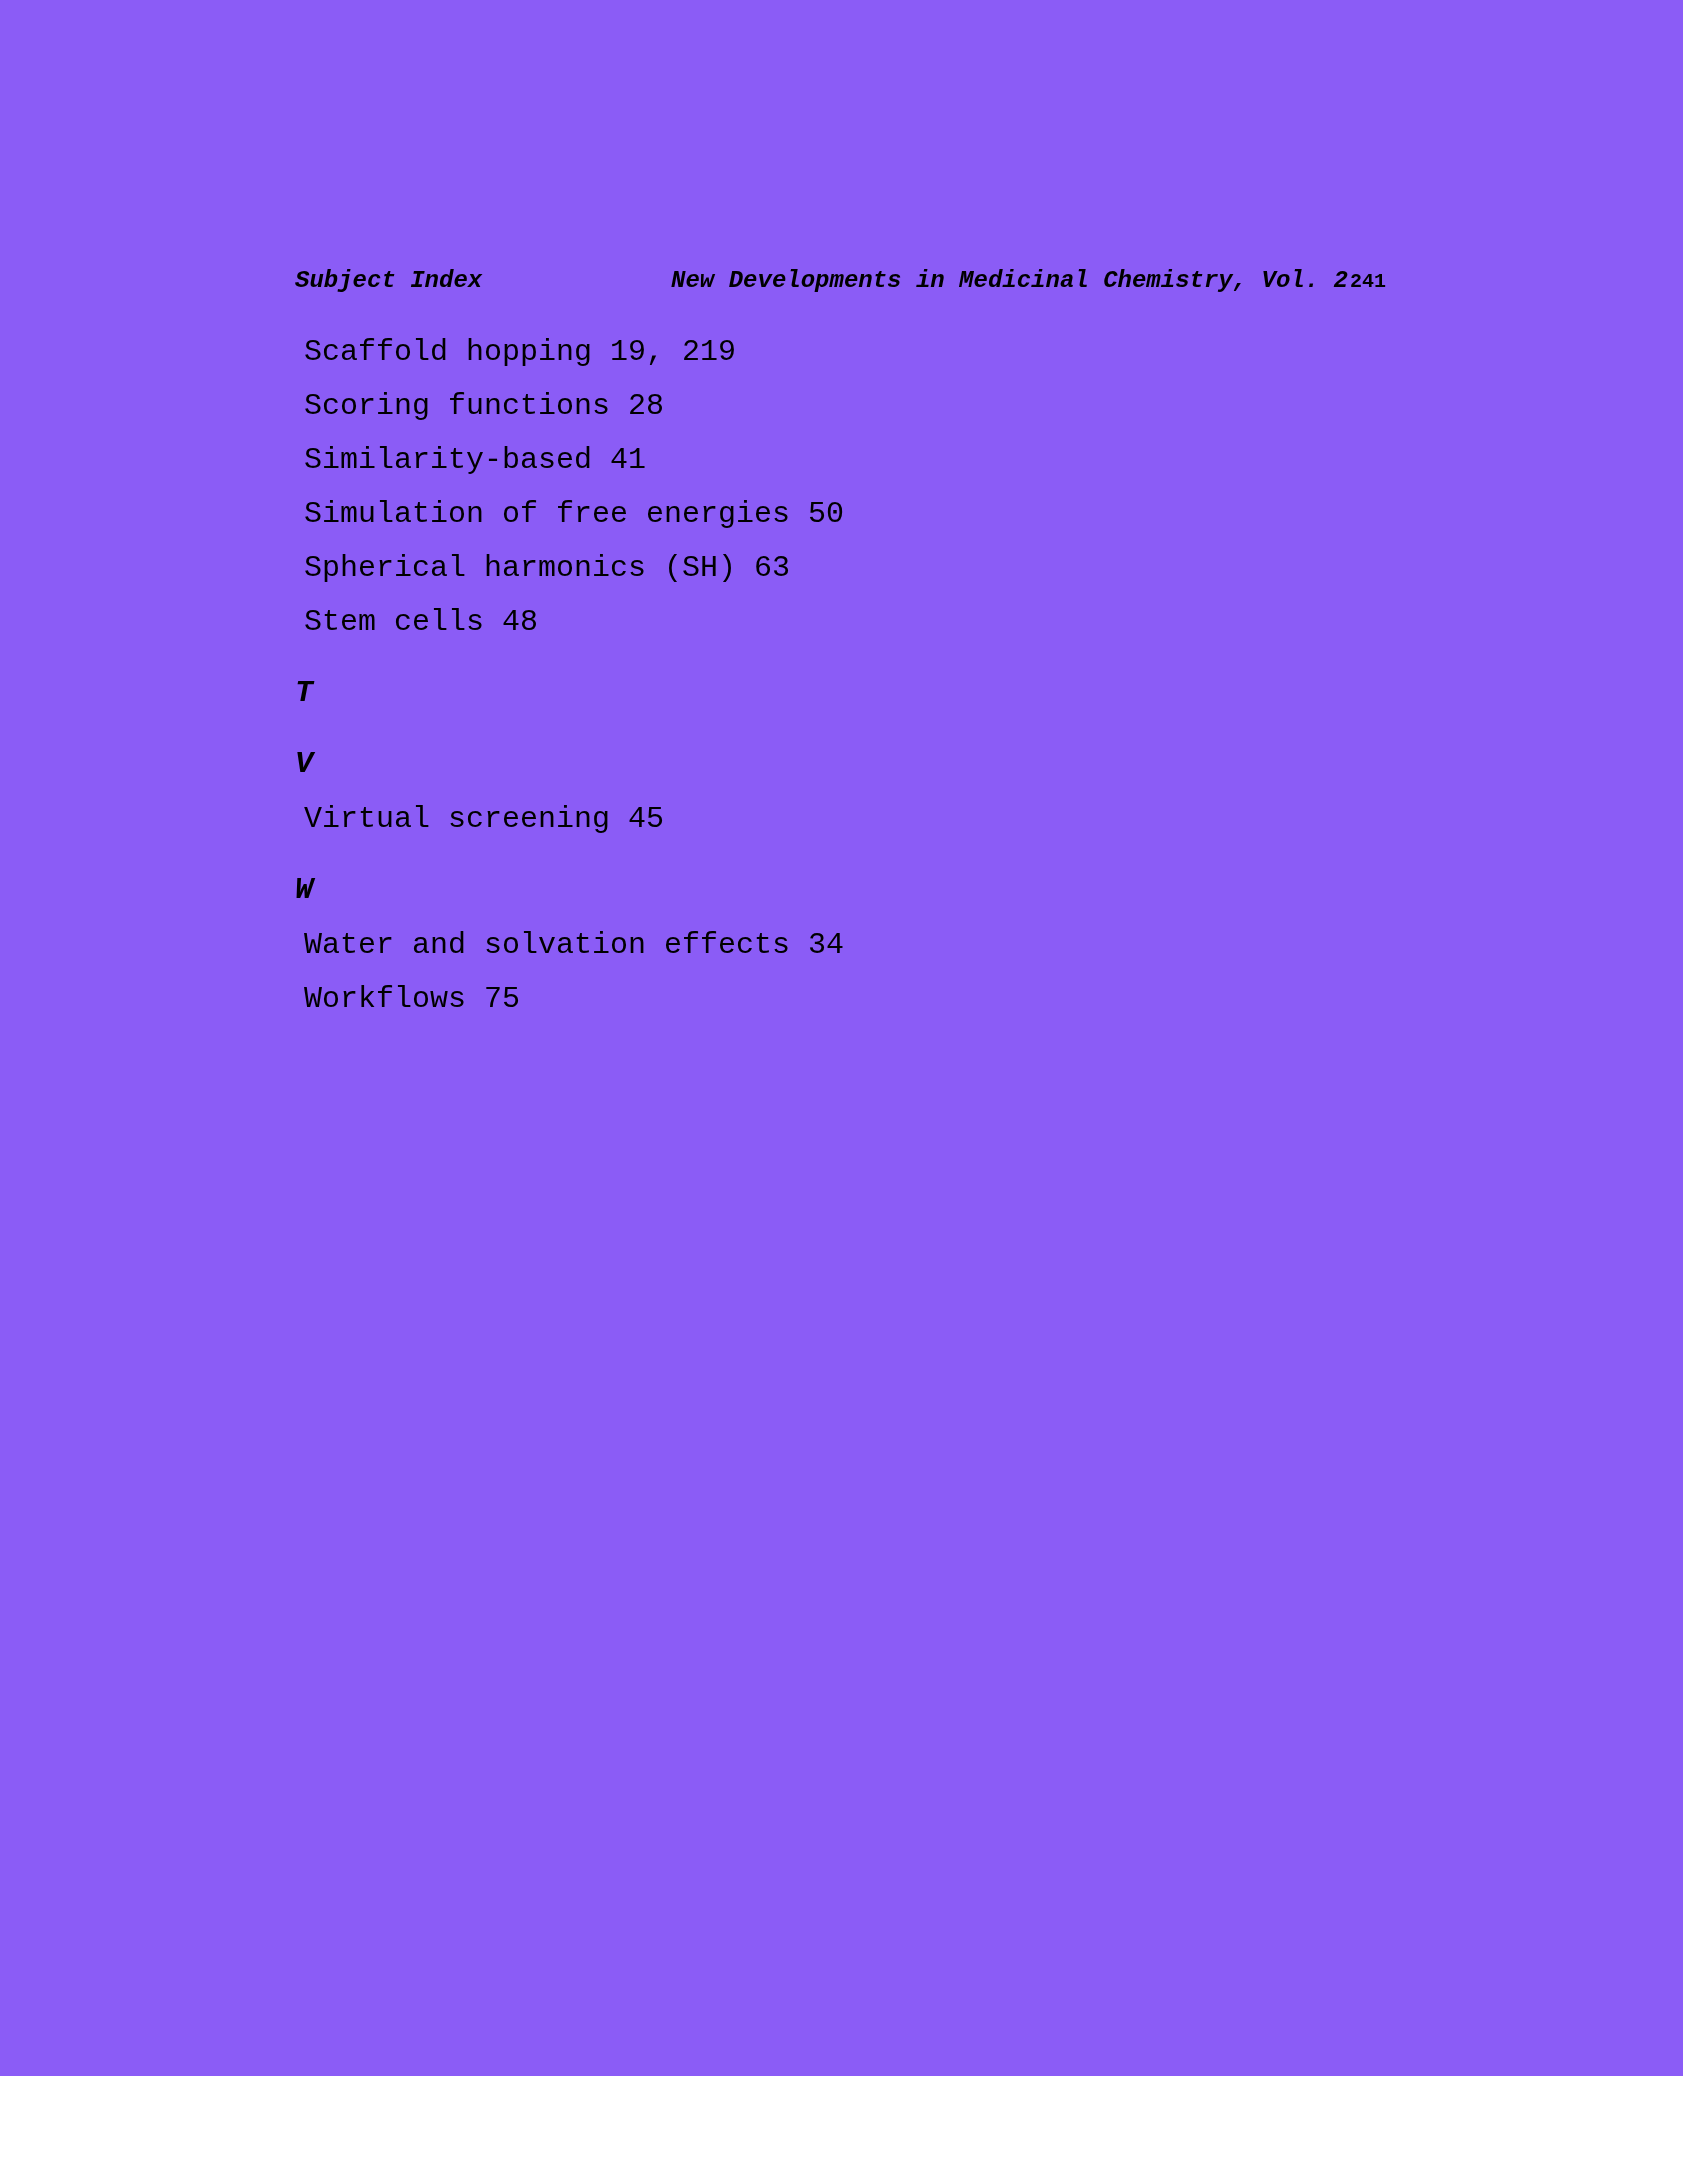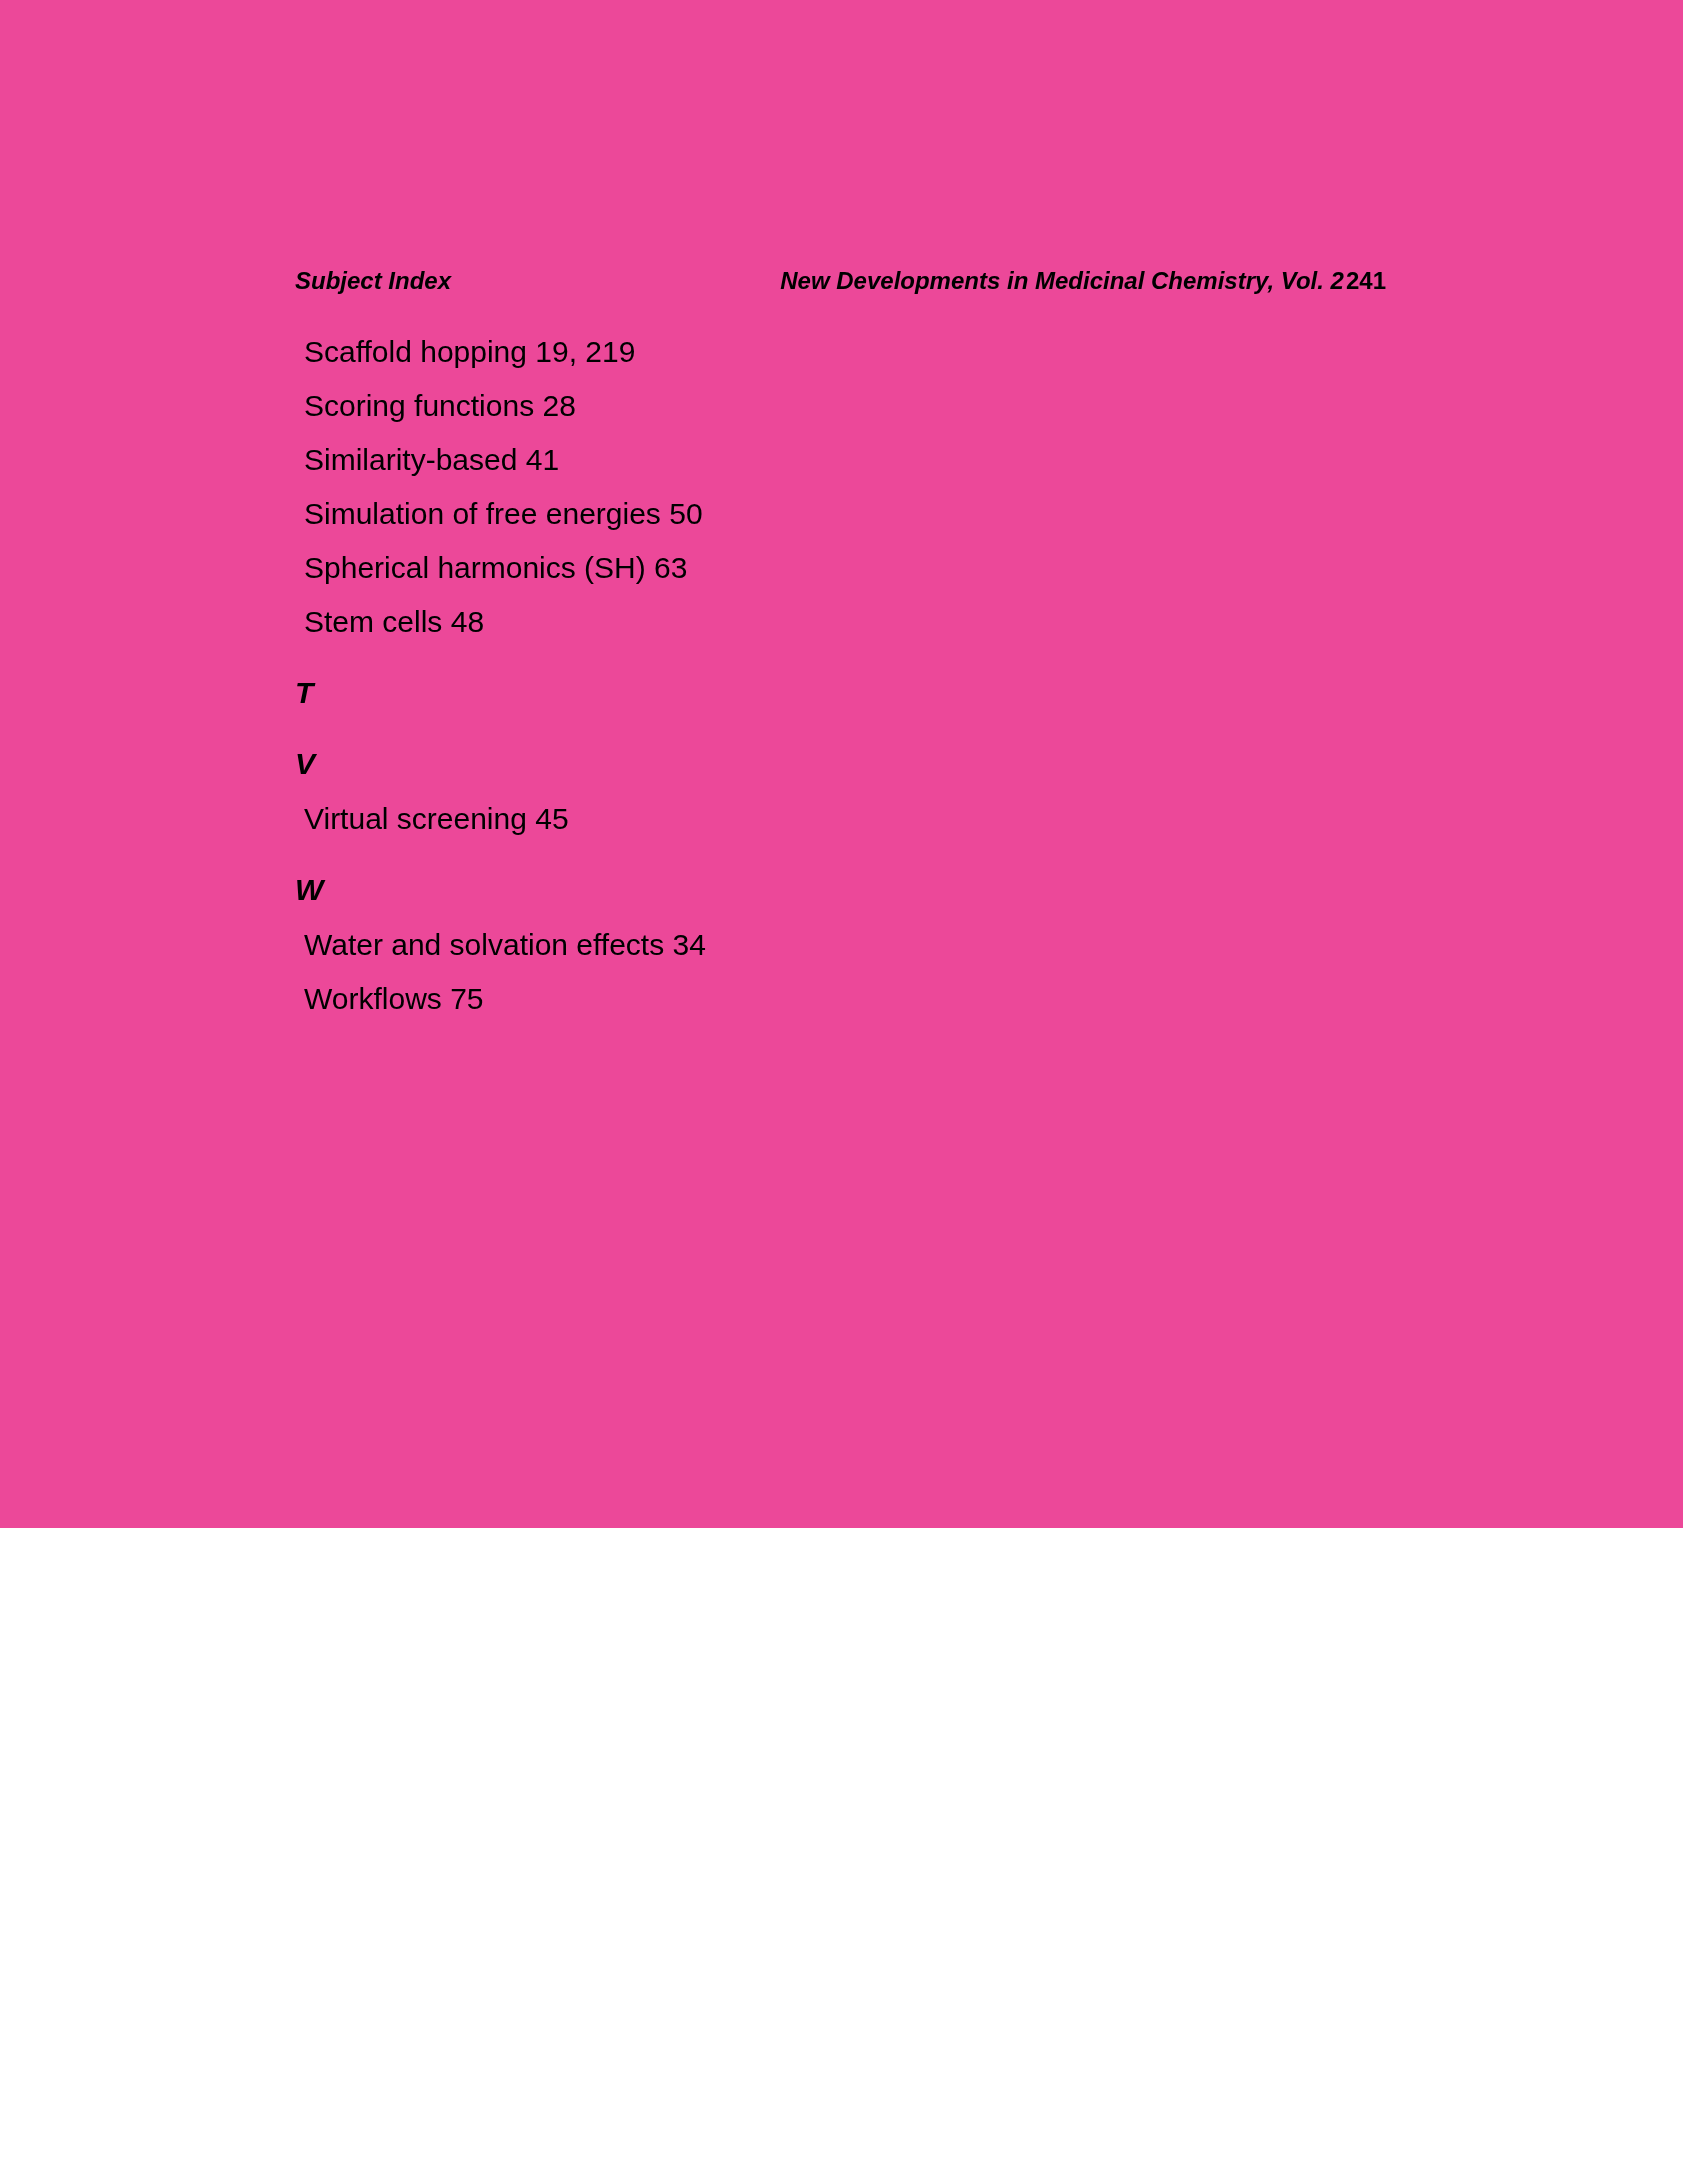--- a/index.html
+++ b/index.html
@@ -3,23 +3,23 @@
 <meta charset="utf-8">
 <style>
   html, body {
     margin: 0;
     padding: 0;
     background: #ffffff;
   }
   .page {
     position: relative;
     width: 1683px;
-    height: 1528px;
-    background: #ec4899;
-    font-family: Liberation Sans, sans-serif;
+    height: 2076px;
+    background: #8b5cf6;
+    font-family: Liberation Mono, monospace;
     color: #000000;
     overflow: hidden;
   }
   .content {
     position: absolute;
     left: 295px;
     right: 297px;
     top: 265px;
   }
   .running-head {
@@ -38,21 +38,21 @@
     align-items: baseline;
     gap: 2px;
     white-space: nowrap;
   }
   .running-head .book-title {
     font-style: italic;
     font-weight: bold;
   }
   .running-head .page-number {
     font-weight: bold;
-    font-size: 24px;
+    font-size: 20px;
   }
   .index-list {
     margin-top: 32px;
     font-size: 30px;
     line-height: 45px;
   }
   .index-entry {
     margin: 9px;
     line-height: 45px;
     white-space: nowrap;

